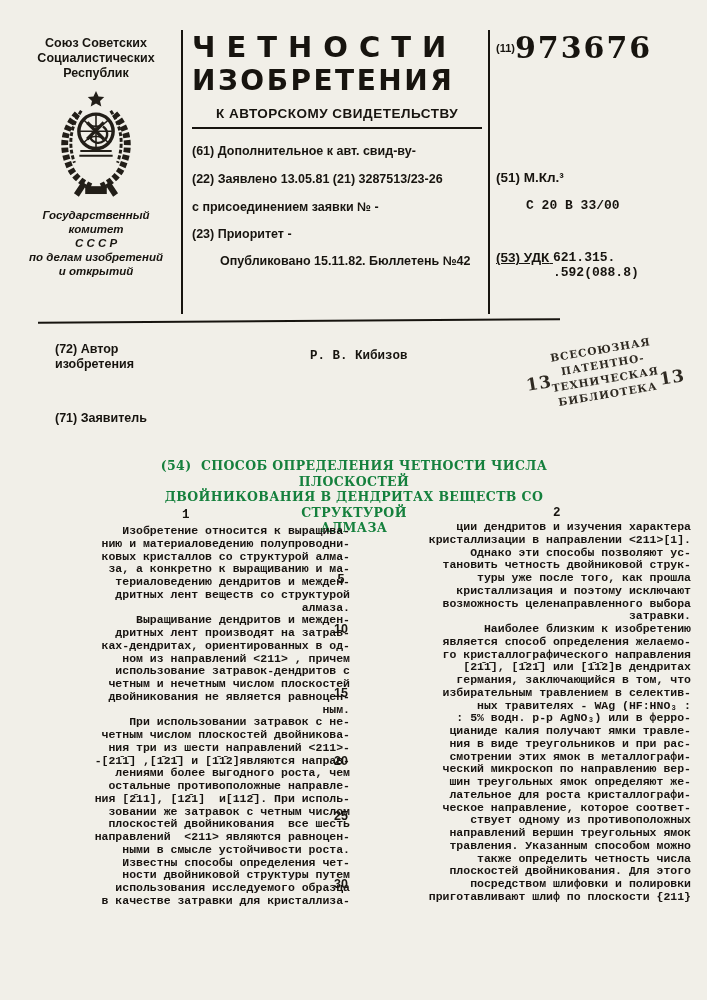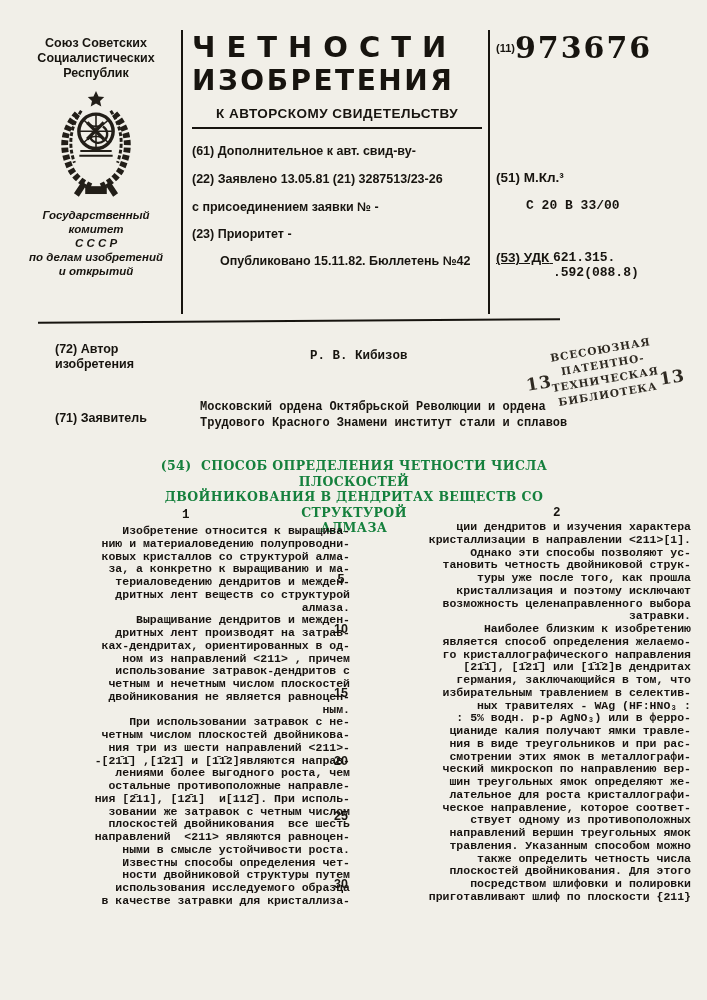--- a/index.html
+++ b/index.html
@@ -137,22 +137,20 @@
 .592(088.8)</span>
     </div>
   </div>
 
   <div class="main-rule"></div>
 
   <div class="author-label">(72) Автор
 изобретения</div>
   <div class="author-name">Р. В. Кибизов</div>
   <div class="applicant-label">(71) Заявитель</div>
-  <div class="applicant-name">Московский ордена Октябрьской Революции и ордена
-Трудового Красного Знамени институт стали и сплавов</div>
 
   <div class="stamp">
     <div class="stamp-lines">
       <div>ВСЕСОЮЗНАЯ</div>
       <div>ПАТЕНТНО-</div>
       <div>ТЕХНИЧЕСКАЯ</div>
       <div>БИБЛИОТЕКА</div>
     </div>
     <div class="stamp-num left">13</div>
     <div class="stamp-num right">13</div>

